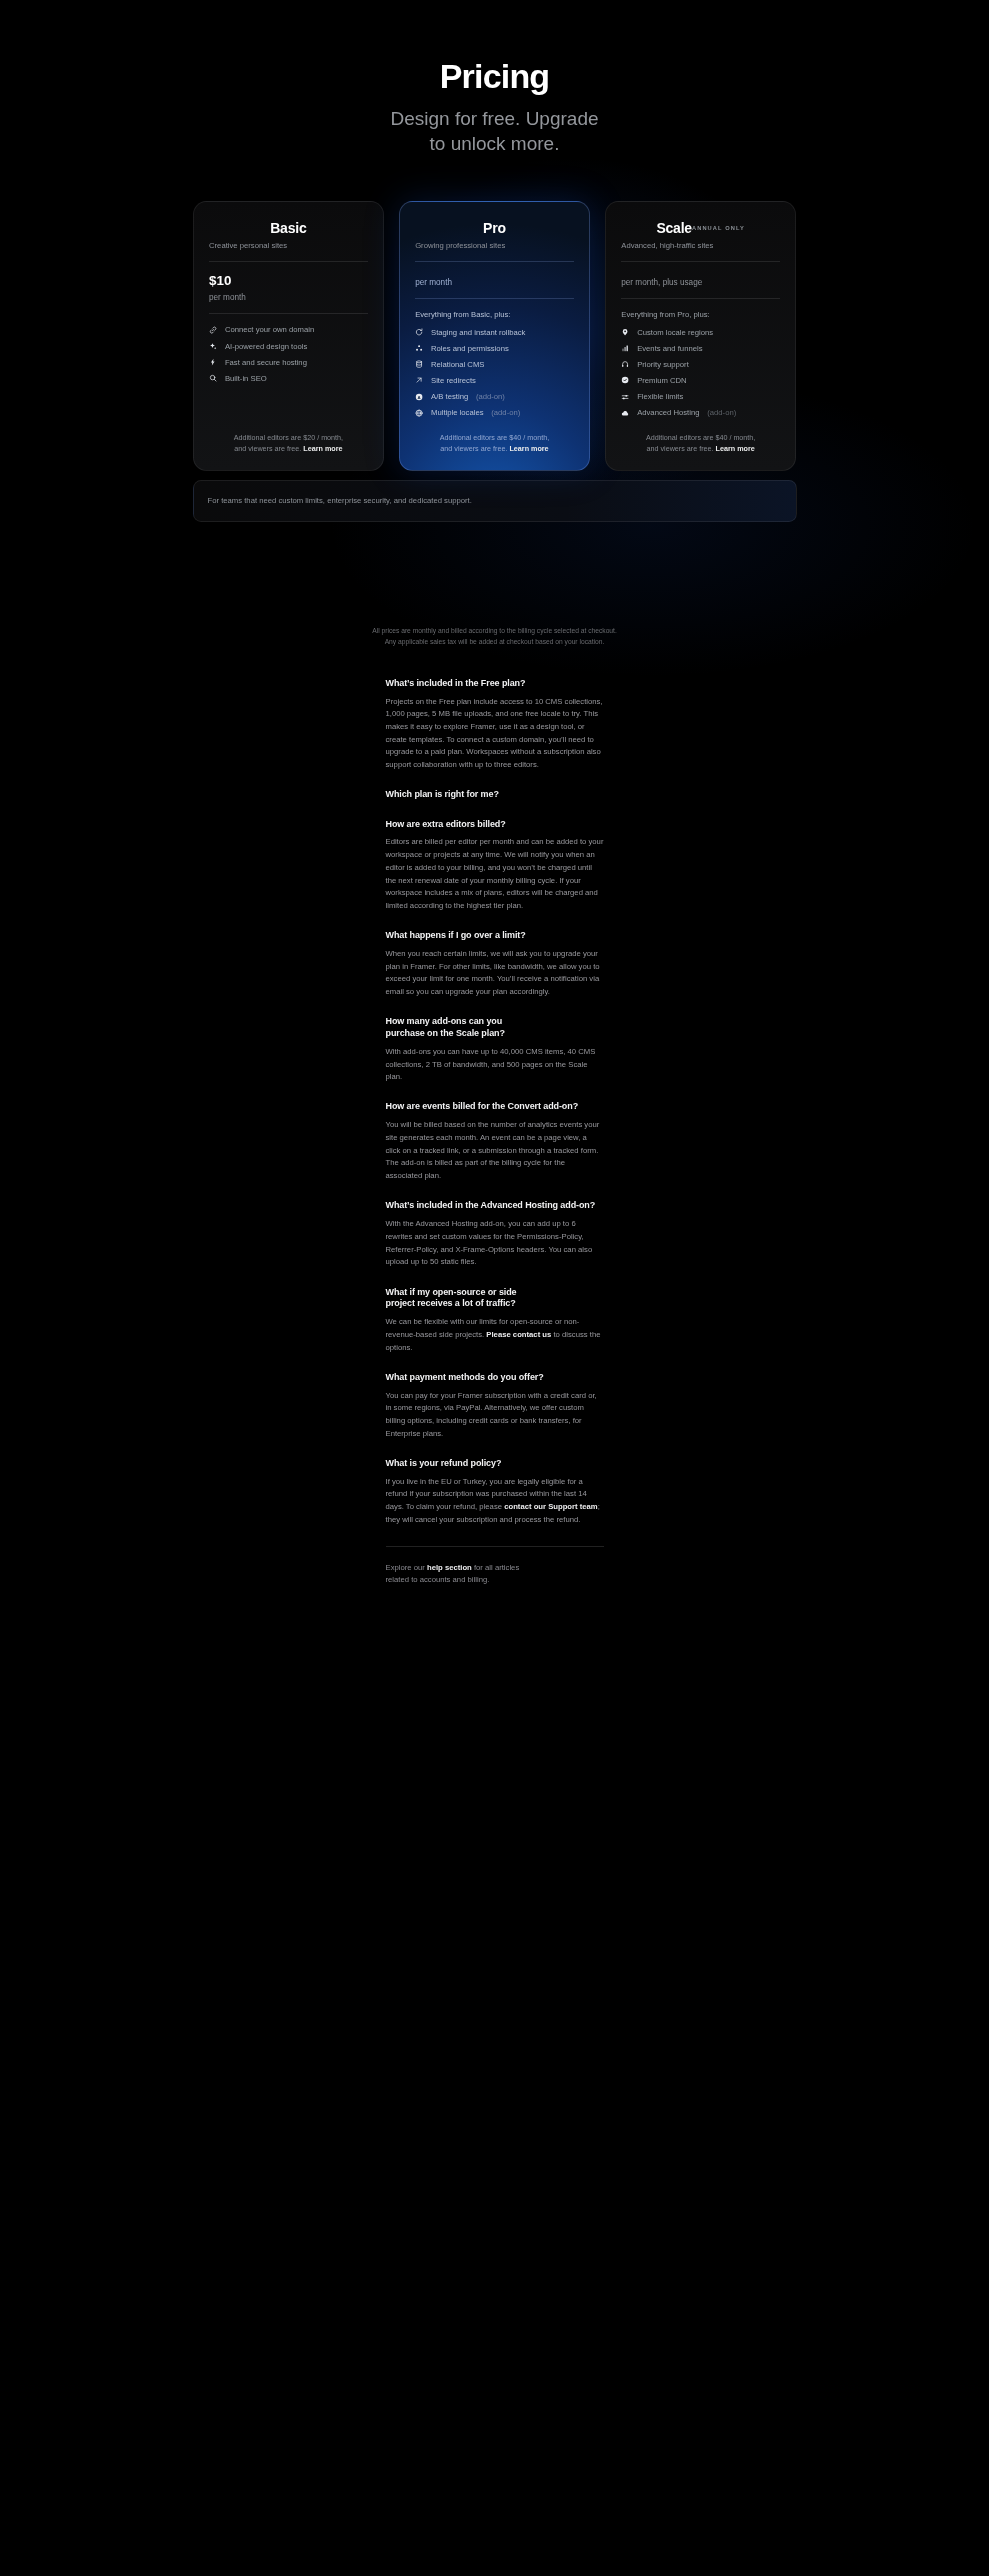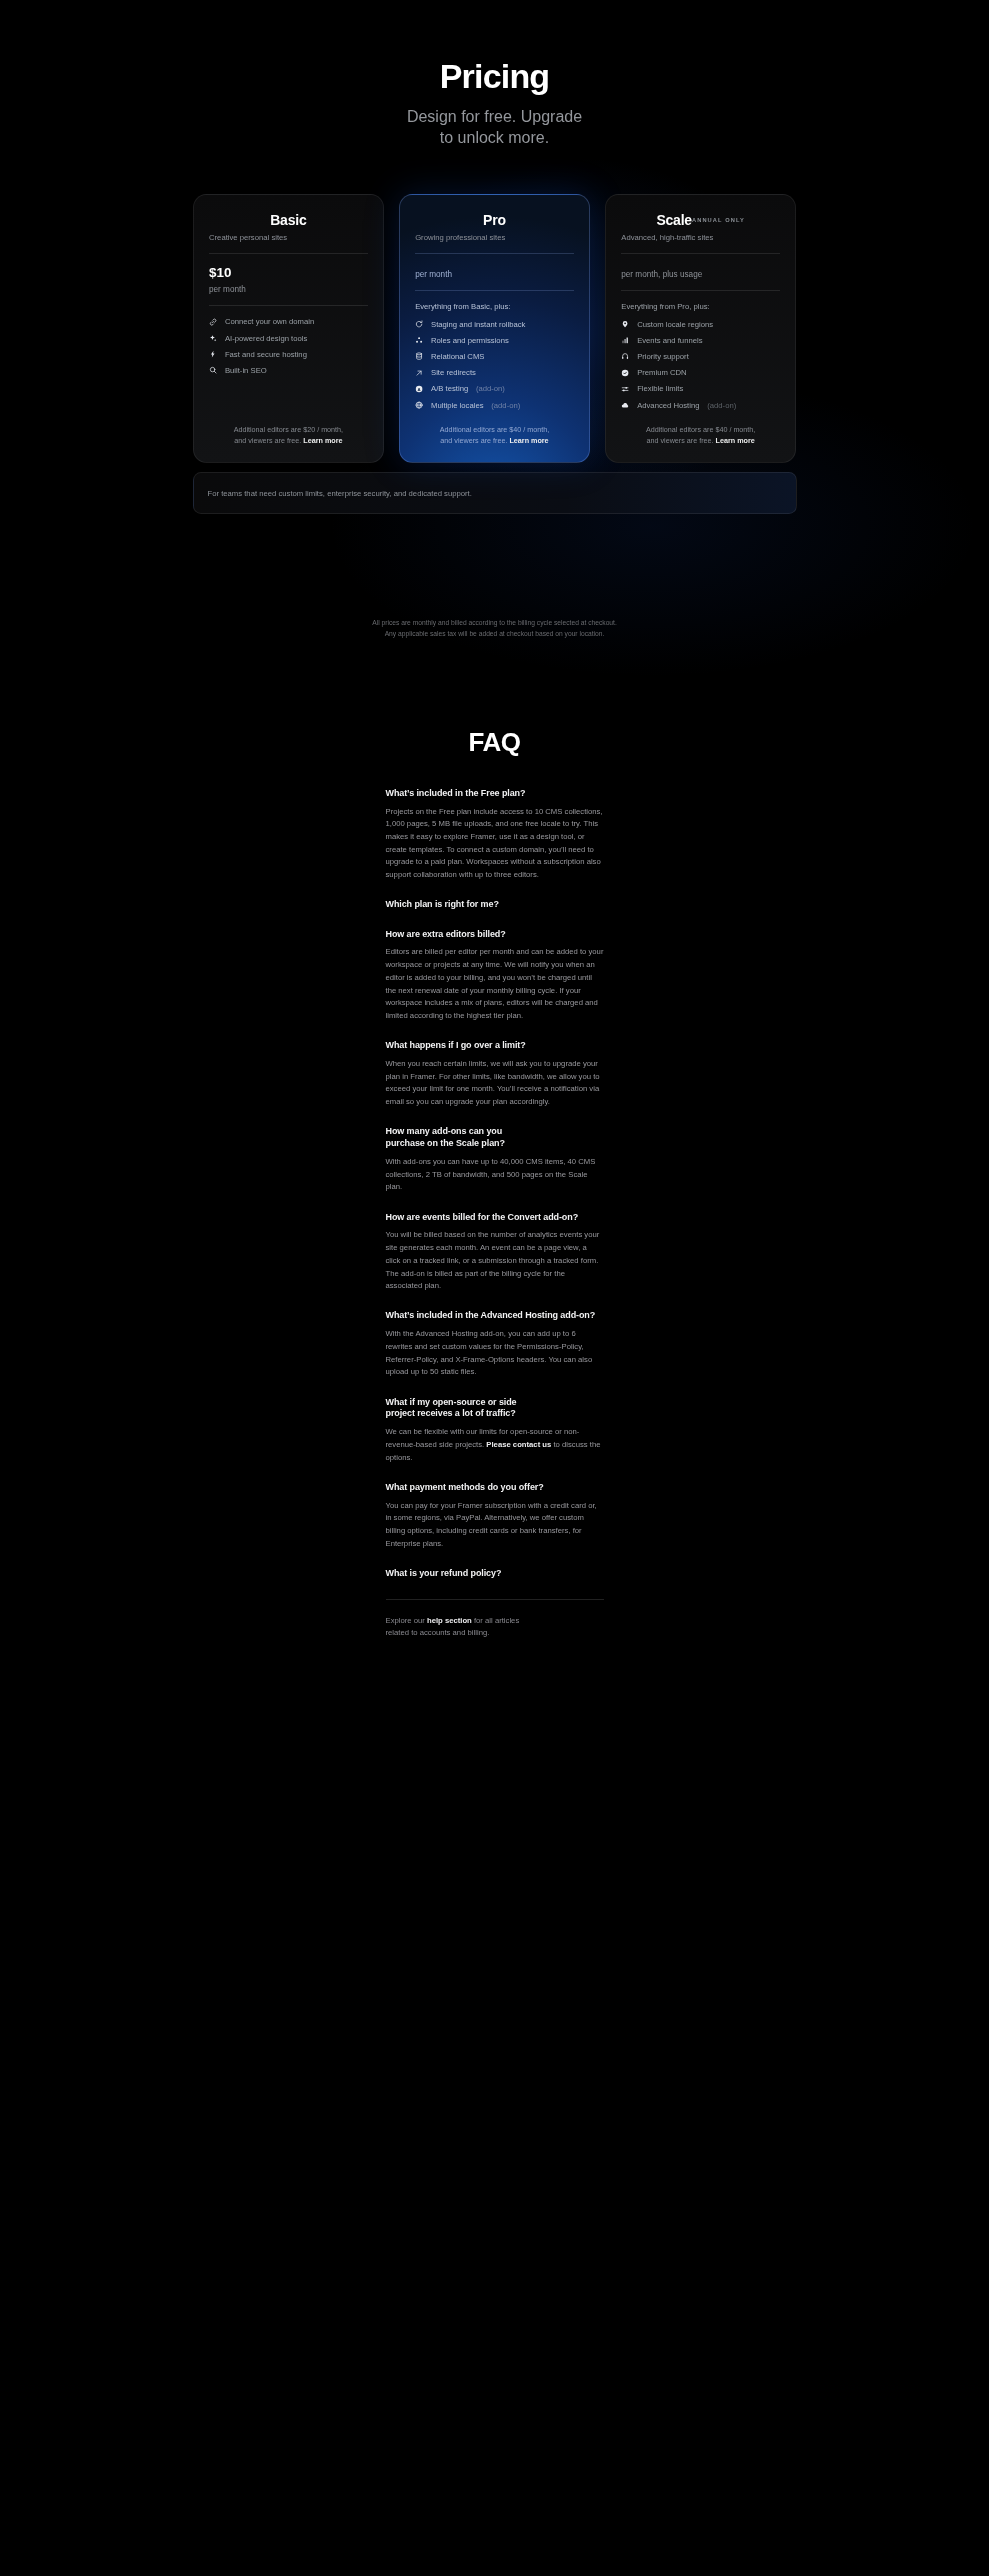--- a/index.html
+++ b/index.html
@@ -16,21 +16,21 @@
     background:
       radial-gradient(319px 247px at 58% 330px, rgba(28,84,200,.20), transparent 70%),
       radial-gradient(464px 216px at 66% 526px, rgba(24,70,170,.12), transparent 70%);
   }
   .content { position:relative; z-index:1; }
 
   
   .hero { padding-top:57px; text-align:center; }
   .hero h1 { font-size:34px; font-weight:700; letter-spacing:-0.8px; color:#fff; }
   .hero .subtitle {
-    margin:10.3px auto 0; font-size:16px; line-height:1.32; font-weight:500;
+    margin:10.3px auto 0; font-size:19px; line-height:1.32; font-weight:500;
     color:#94979c; white-space:pre-line; max-width:216px;
   }
 
   
   .cards-wrap { width:604px; margin:45px auto 0; display:flex; gap:14.4px; }
   .card {
     width:192px; min-height:256px; border-radius:13.4px; padding:17.5px 15.5px 15.5px;
     display:flex; flex-direction:column;
     background:linear-gradient(180deg,#0b0b0c 0%,#121315 100%);
     border:0.5px solid rgba(255,255,255,.07);
@@ -337,21 +337,20 @@
       </article>
     </section>
 
     <section class="banner">
       <p>For teams that need custom limits, enterprise security, and dedicated support.</p>
     </section>
 
     <p class="billing-note">All prices are monthly and billed according to the billing cycle selected at checkout.
 Any applicable sales tax will be added at checkout based on your location.</p>
 
-    <h2 class="faq-title">FAQ</h2>
 
     <section class="faq-list" id="faq-list">
 
         <div class="faq-item">
           <h4 class="faq-q">What’s included in the Free plan?</h4>
           <p class="faq-a">Projects on the Free plan include access to 10 CMS collections, 1,000 pages, 5 MB file uploads, and one free locale to try. This makes it easy to explore Framer, use it as a design tool, or create templates. To connect a custom domain, you’ll need to upgrade to a paid plan. Workspaces without a subscription also support collaboration with up to three editors.</p>
         </div>
 
         <div class="faq-item">
           <h4 class="faq-q">Which plan is right for me?</h4>
@@ -390,20 +389,21 @@
           <p class="faq-a">We can be flexible with our limits for open-source or non-revenue-based side projects. <a class="inline-link">Please contact us</a> to discuss the options.</p>
         </div>
 
         <div class="faq-item">
           <h4 class="faq-q">What payment methods do you offer?</h4>
           <p class="faq-a">You can pay for your Framer subscription with a credit card or, in some regions, via PayPal. Alternatively, we offer custom billing options, including credit cards or bank transfers, for Enterprise plans.</p>
         </div>
 
         <div class="faq-item">
           <h4 class="faq-q">What is your refund policy?</h4>
+          <p class="faq-a">If you live in the EU or Turkey, you are legally eligible for a refund if your subscription was purchased within the last 14 days. To claim your refund, please <a class="inline-link">contact our Support team</a>; they will cancel your subscription and process the refund.</p>
         </div>
       <hr class="faq-divider">
       <p class="faq-footer" id="faq-footer">Explore our <a class="inline-link">help section</a> for all articles related to accounts and billing.</p>
     </section>
 
   </div>
 </div>
 
 
 </body></html>

